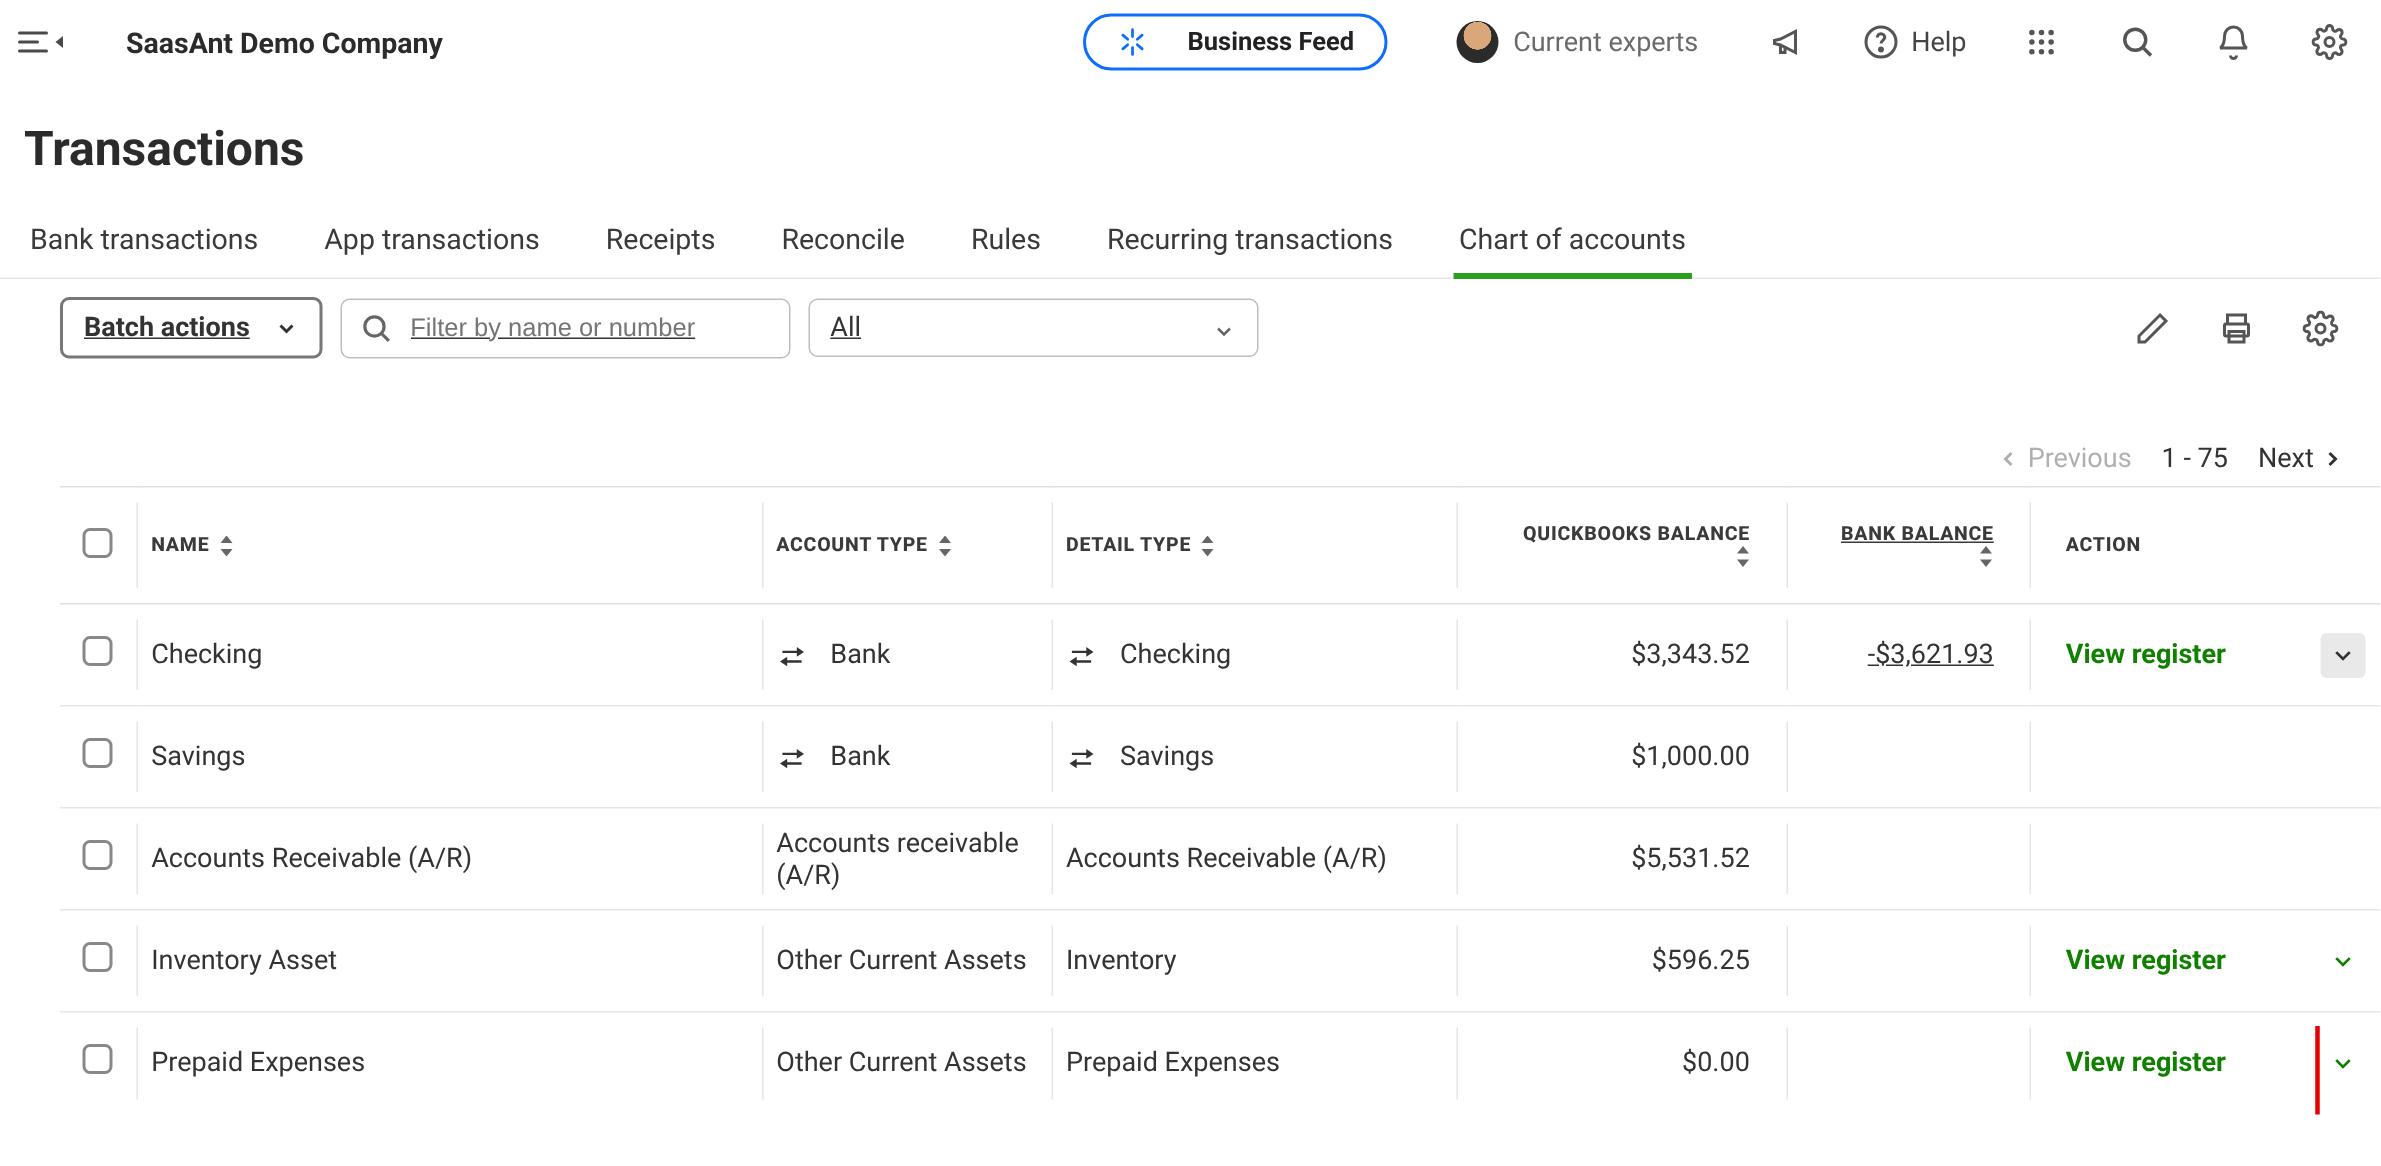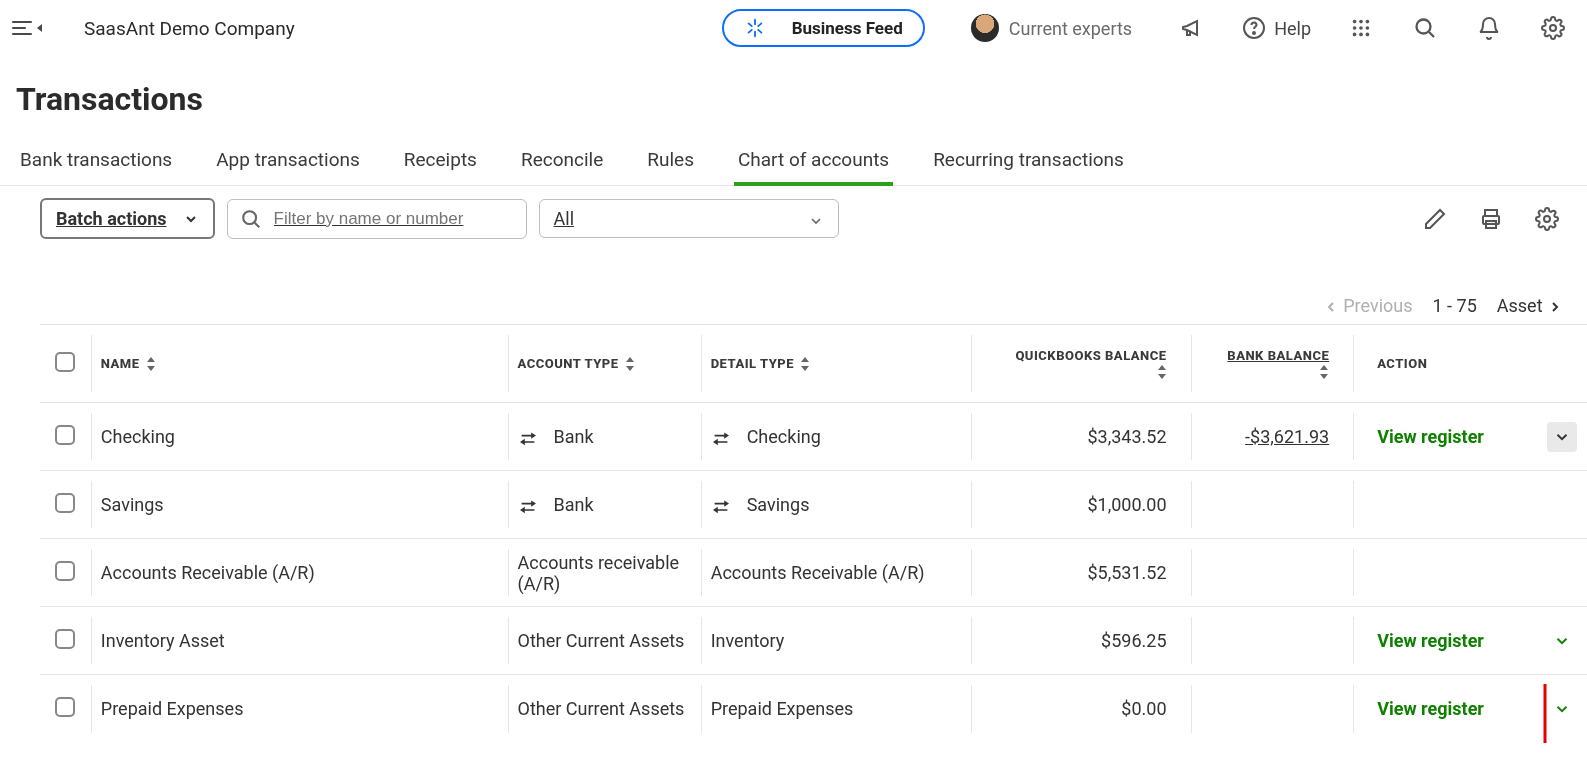--- a/index.html
+++ b/index.html
@@ -4,21 +4,21 @@
 <style>
   * { box-sizing: border-box; }
   html, body { margin:0; padding:0; font-family: -apple-system, BlinkMacSystemFont, "Segoe UI", Roboto, Arial, sans-serif; background:#fff; color:#333; font-size:16px; }
   .topbar { display:flex; align-items:center; height:56px; padding:0 20px 0 12px; gap:18px; }
   .menu-icon { width:26px; height:26px; display:flex; flex-direction:column; justify-content:center; gap:4px; cursor:pointer; position:relative; }
   .menu-icon span { display:block; height:2px; background:#4a4a4a; border-radius:2px; }
   .menu-icon .l1 { width:20px; }
   .menu-icon .l2 { width:14px; }
   .menu-icon .l3 { width:20px; }
   .menu-icon::after { content:""; position:absolute; right:-4px; top:50%; transform:translateY(-50%); border-top:4px solid transparent; border-bottom:4px solid transparent; border-right:5px solid #4a4a4a; }
-  .company { font-weight:400; font-size:19px; color:#2b2b2b; margin-left:28px; }
+  .company { font-weight:700; font-size:19px; color:#2b2b2b; margin-left:28px; }
   .flex-spacer { flex:1; }
   .biz-feed { display:flex; align-items:center; gap:26px; border:2px solid #0d6efd; border-radius:999px; padding:6px 20px; color:#222; font-weight:700; font-size:17px; cursor:pointer; }
   .biz-feed .spark { color:#0d6efd; }
   .contact-experts { display:flex; align-items:center; gap:10px; color:#6b6b6b; font-size:18px; margin-left:28px; cursor:pointer; }
   .avatar { width:28px; height:28px; border-radius:50%; background: radial-gradient(circle at 50% 35%, #d9a77a 0 40%, #2b2b2b 41% 100%); }
   .top-icons { display:flex; align-items:center; gap:36px; margin-left:28px; }
   .icon-btn { width:28px; height:28px; display:flex; align-items:center; justify-content:center; color:#555; cursor:pointer; }
   .help-wrap { display:flex; align-items:center; gap:8px; color:#444; font-size:18px; cursor:pointer; }
   .page-title { font-size:32px; font-weight:700; color:#2b2b2b; padding:24px 0 18px 16px; }
   .tabs { display:flex; gap:36px; border-bottom:1px solid #e6e6e6; padding:0 16px; }
@@ -137,22 +137,22 @@
 </div>
 
 <div class="page-title">Transactions</div>
 
 <div class="tabs" id="tabs">
     <div class="tab">Bank transactions</div>
     <div class="tab">App transactions</div>
     <div class="tab">Receipts</div>
     <div class="tab">Reconcile</div>
     <div class="tab">Rules</div>
+    <div class="tab">Recurring transactions</div>
     <div class="tab active">Chart of accounts</div>
-    <div class="tab">Recurring transactions</div>
   </div>
 
 <div class="toolbar">
   <div class="batch-btn">
     <span>Batch actions</span>
     <span>
       <svg width="16" height="16" viewBox="0 0 24 24" fill="none" stroke="#333" stroke-width="3">
           <path d="M6 9l6 6 6-6"></path>
         </svg>
     </span>
@@ -198,21 +198,21 @@
 
 <div class="pager">
   <span class="prev">
     <svg style="display:inline;vertical-align:-3px" width="16" height="16" viewBox="0 0 24 24" fill="none" stroke="#b0b0b0" stroke-width="3">
         <path d="M15 6l-6 6 6 6"></path>
       </svg>
     <span>Previous</span>
   </span>
   <span class="range">1 - 75</span>
   <span class="next">
-    <span>Asset</span>
+    <span>Next</span>
     <svg style="display:inline;vertical-align:-3px" width="16" height="16" viewBox="0 0 24 24" fill="none" stroke="#333" stroke-width="3">
         <path d="M9 6l6 6-6 6"></path>
       </svg>
   </span>
 </div>
 
 <div class="table-wrap" style="position:relative">
 <table>
   <thead>
     <tr>

